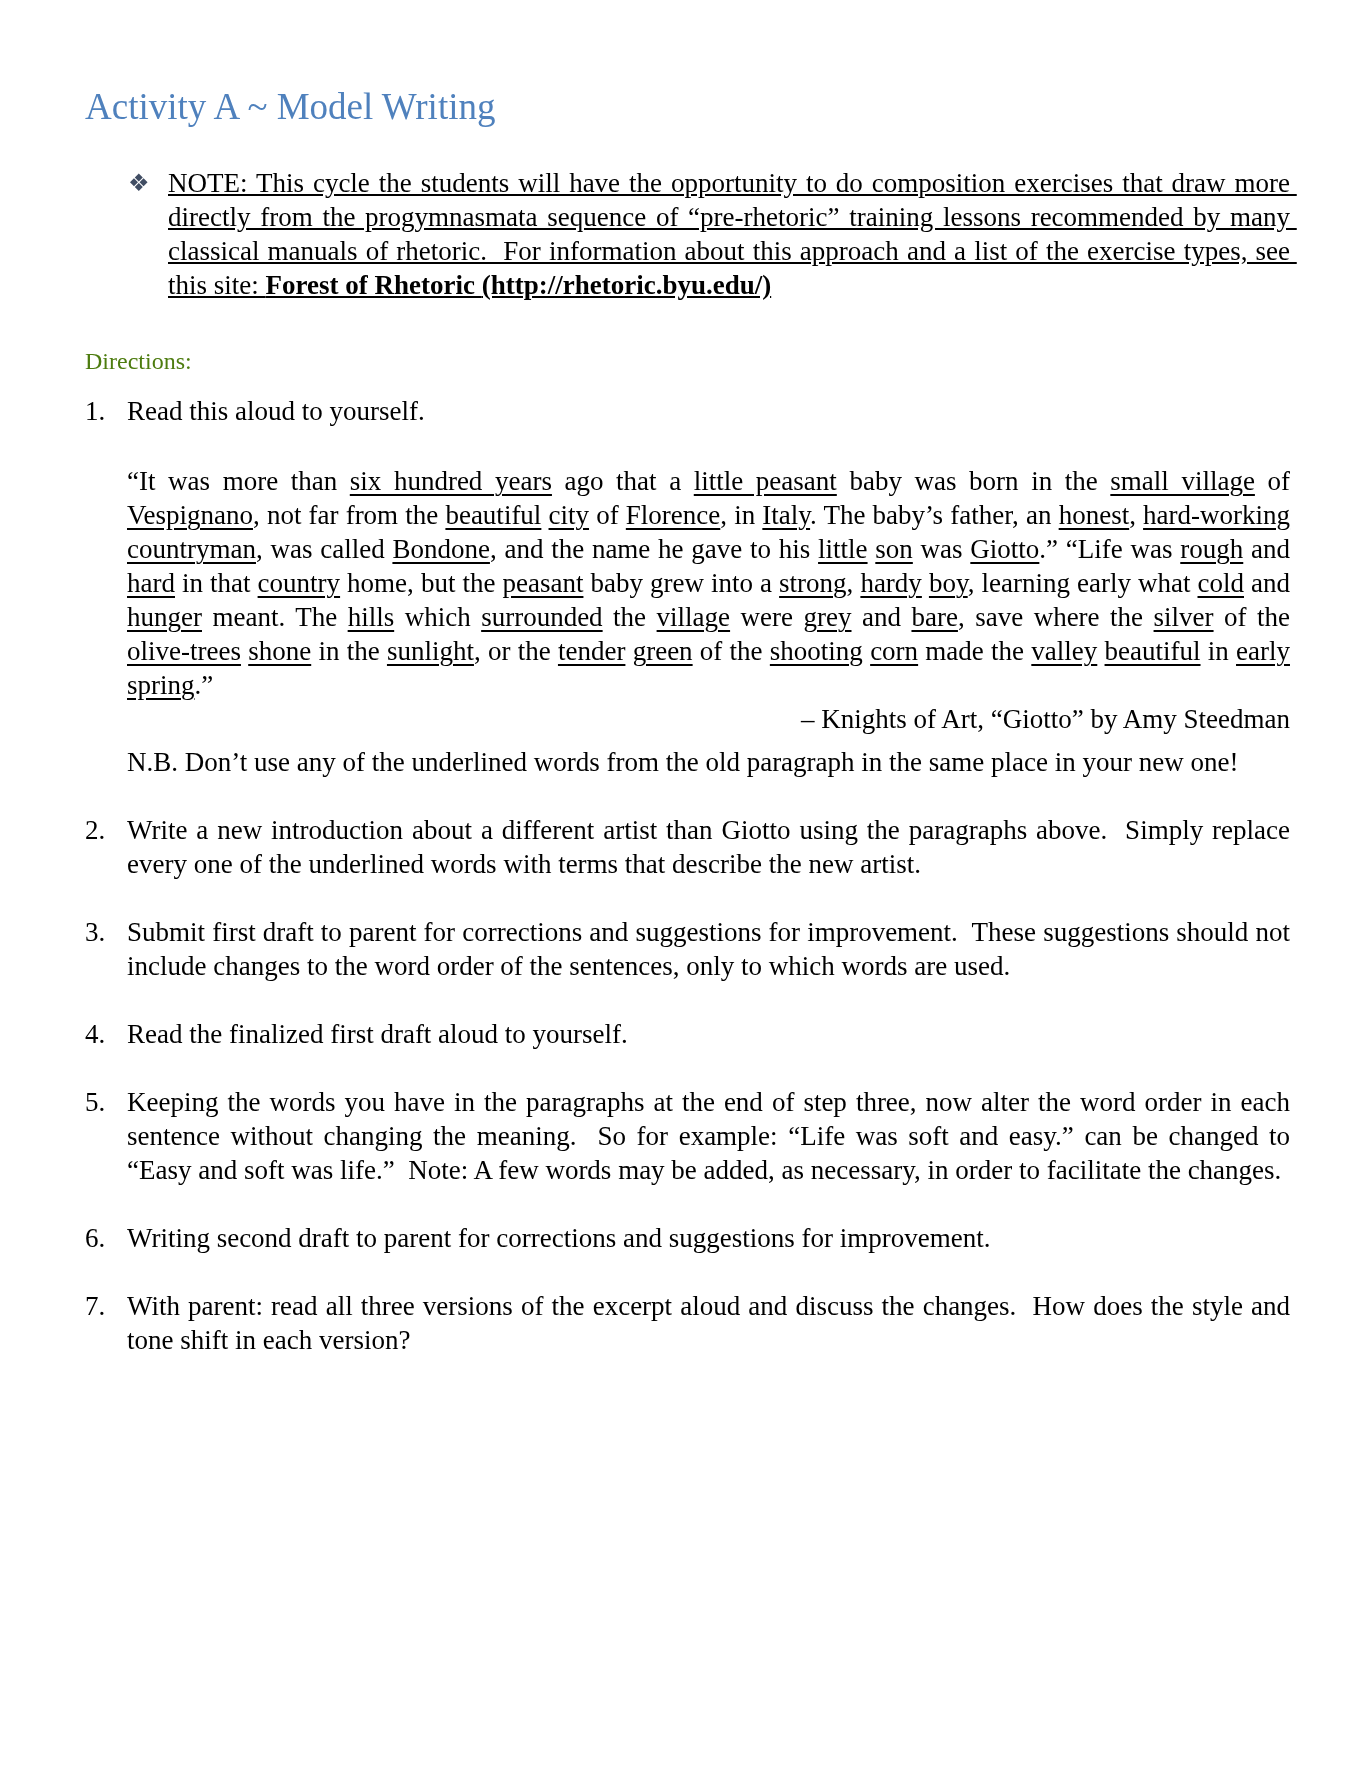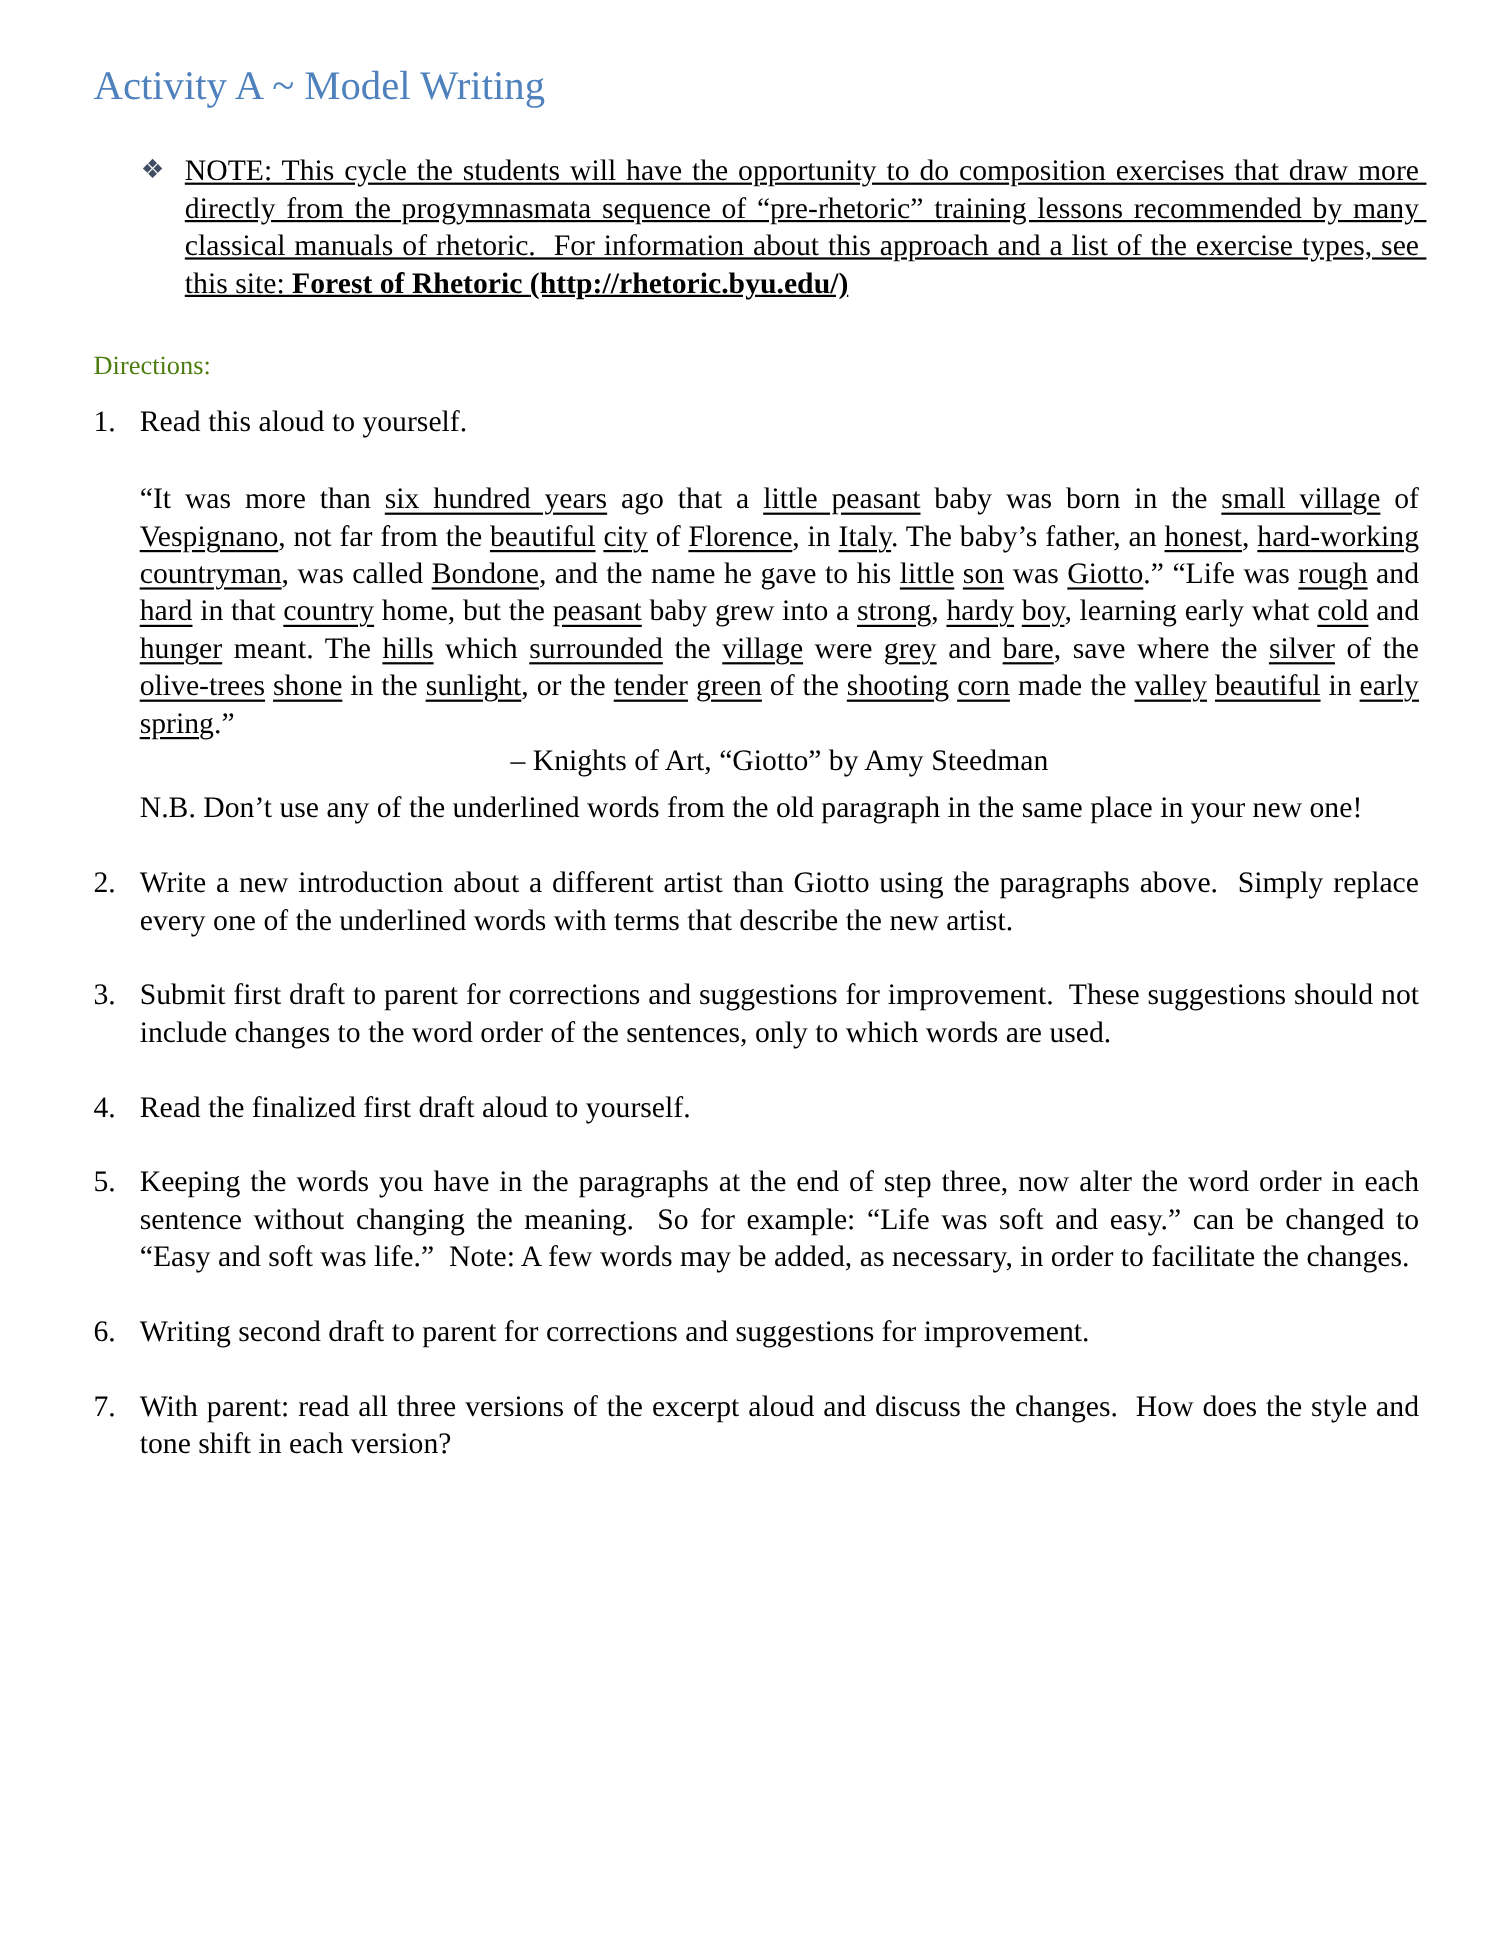--- a/index.html
+++ b/index.html
@@ -5,21 +5,21 @@
   html, body { margin: 0; padding: 0; background: #ffffff; }
   body {
     width: 1370px; height: 1782px; overflow: hidden;
     font-family: "Liberation Serif", "DejaVu Serif", serif;
     color: #000000;
     position: relative;
   }
   .page {
     box-sizing: border-box;
     width: 1370px; height: 1378px;
-    padding: 56px 80px 0 85px;
+    padding: 84px 80px 0 85px;
   }
   .title {
     font-size: 37px; line-height: 46px; font-weight: normal;
     color: #4F81BD; margin: 0 0 36px 0;
   }
   .note-row {
     display: flex; margin-left: 43px; margin-top: 0;
   }
   .bullet-col {
     width: 40px; flex: 0 0 40px;
@@ -40,21 +40,21 @@
   .step { display: flex; margin-top: 34px; }
   .step:first-child { margin-top: 12px; }
   .num-col {
     width: 42px; flex: 0 0 42px;
     font-size: 27px; line-height: 34px;
   }
   .step-body { flex: 1 1 auto; }
   .quote { margin-top: 36px; }
   .attribution {
     font-size: 27px; line-height: 34px; margin: 0;
-    text-align: center; white-space: pre-wrap;
+    text-align: right; white-space: pre-wrap;
   }
   .nb { margin-top: 9px; }
   .ul {
     text-decoration: underline;
     text-decoration-thickness: 2px;
     text-underline-offset: 4px;
   }
 </style>
 </head>
 <body>

